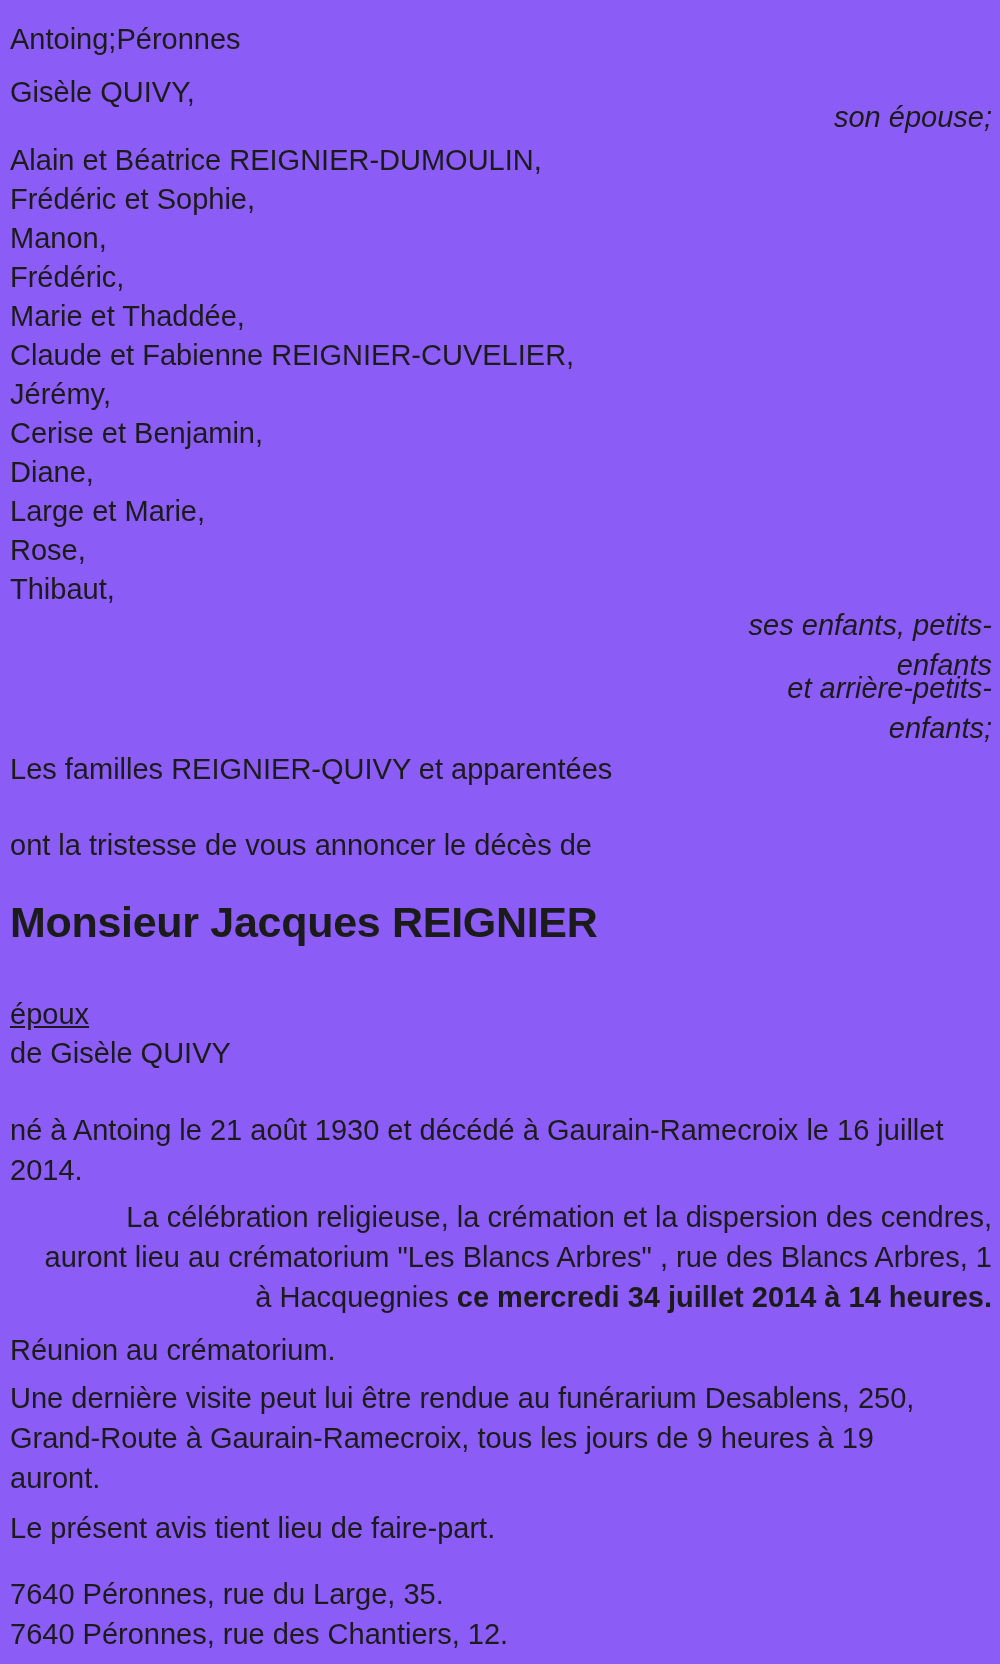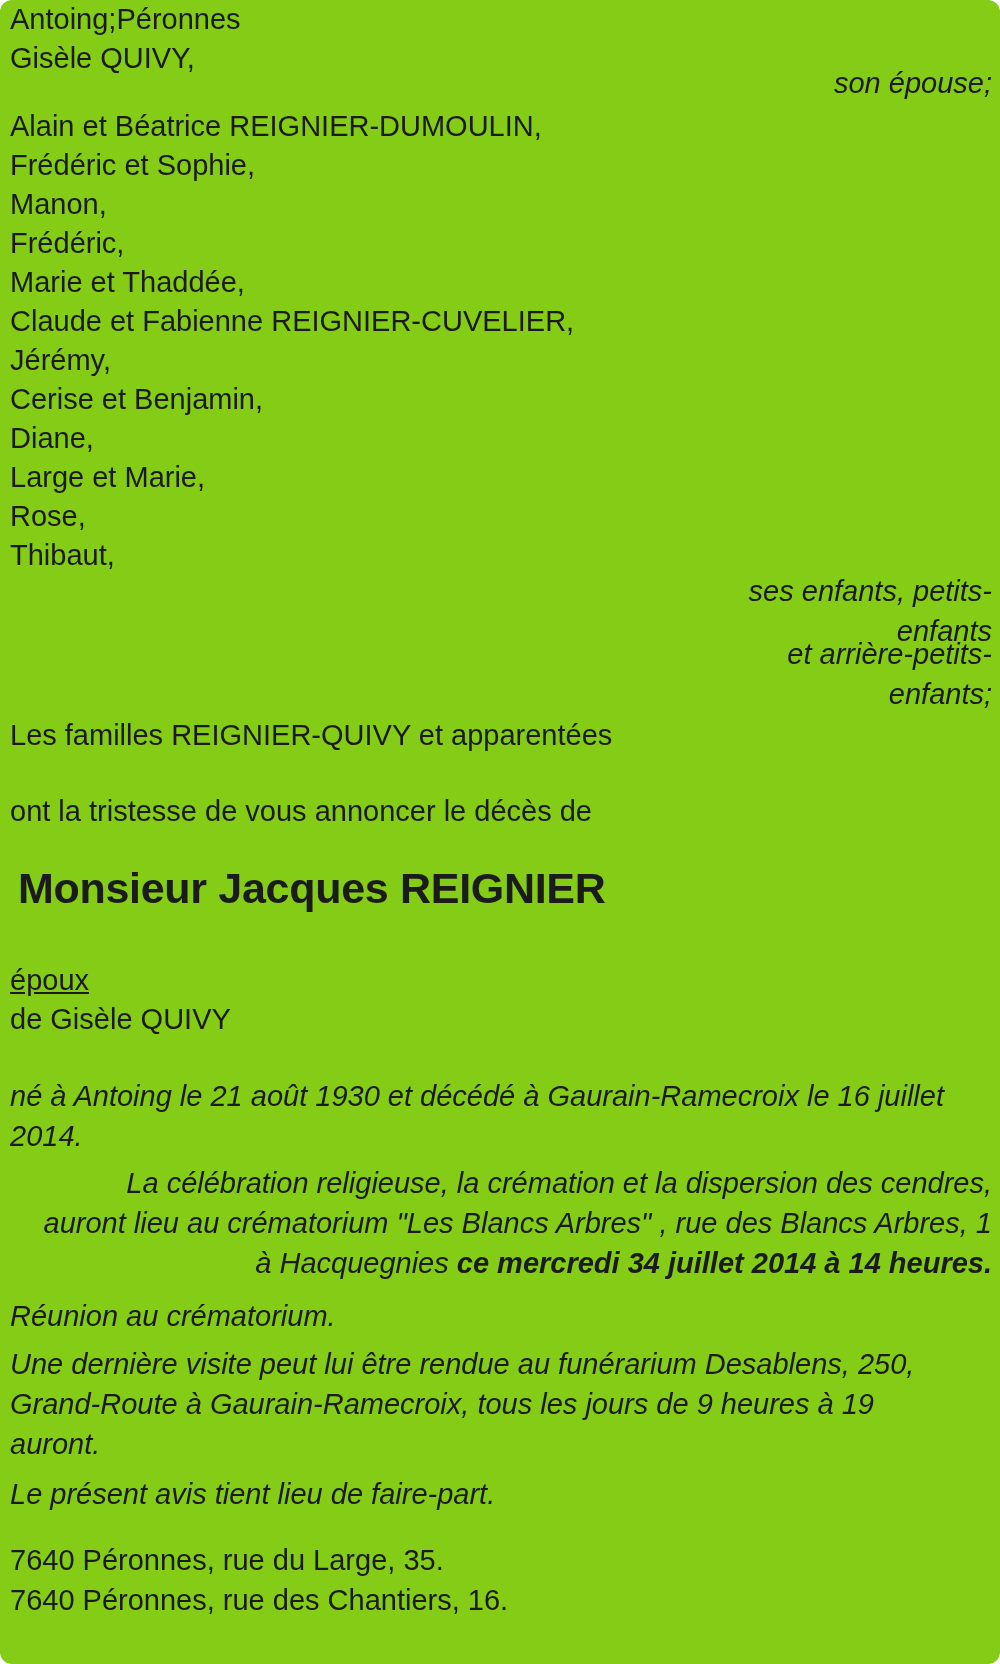--- a/index.html
+++ b/index.html
@@ -5,61 +5,60 @@
   html, body {
     margin: 0;
     padding: 0;
     background: #ffffff;
   }
   .page {
     position: relative;
     width: 1000px;
     height: 1664px;
     box-sizing: border-box;
-    padding: 0 8px 0 10px;
-    background: #84cc16;
+    padding: 20px 8px 0 10px;
+    background: #8b5cf6;
     color: #1b1b1b;
     font-family: "Liberation Sans", "DejaVu Sans", sans-serif;
     font-size: 29px;
     overflow: hidden;
-    border-radius: 12px;
   }
   .line {
     line-height: 39px;
     white-space: nowrap;
   }
-  .spouse-name { margin-top: 0; }
+  .spouse-name { margin-top: 14px; }
   .attribution {
     text-align: right;
     font-style: italic;
     line-height: 39px;
     white-space: nowrap;
   }
   .spouse-attribution { margin-top: -14.5px; }
   .relatives { margin-top: 4px; }
   .descendants-attribution { margin-top: -4px; }
   .attr-line {
     text-align: right;
     font-style: italic;
     line-height: 40px;
     white-space: nowrap;
   }
   .pull-up { margin-top: -17px; }
   .families-line { margin-top: 2px; }
   .intro-line { margin-top: 37px; }
   .deceased-heading {
-    margin: 30px 0 0 8px;
+    margin: 30px 0 0 0;
     font-size: 43px;
     font-weight: 700;
     line-height: 54px;
     white-space: nowrap;
     letter-spacing: -0.3px;
   }
   .relation-line { margin-top: 46px; text-decoration: underline; }
-  .para { line-height: 40px; font-style: italic; }
+  .para { line-height: 40px; }
   .pline { line-height: 40px; white-space: nowrap; }
   .para-birth { margin-top: 37px; }
   .para-ceremony { margin-top: 7px; text-align: right; }
   .para-meeting { margin-top: 13px; }
   .para-visitation { margin-top: 8px; }
   .para-notice { margin-top: 10px; }
   .addresses { margin-top: 26px; }
   .bold-inline { font-weight: 700; }
 </style>
 </head>
@@ -124,16 +123,16 @@
     <div class="pline">Grand-Route à Gaurain-Ramecroix, tous les jours de 9 heures à 19</div>
     <div class="pline">auront.</div>
   </div>
 
   <div class="para para-notice">
     <div class="pline">Le présent avis tient lieu de faire-part.</div>
   </div>
 
   <div class="addresses">
     <div class="pline">7640 Péronnes, rue du Large, 35.</div>
-    <div class="pline">7640 Péronnes, rue des Chantiers, 16.</div>
+    <div class="pline">7640 Péronnes, rue des Chantiers, 12.</div>
   </div>
 
 </div>
 
 </body></html>

